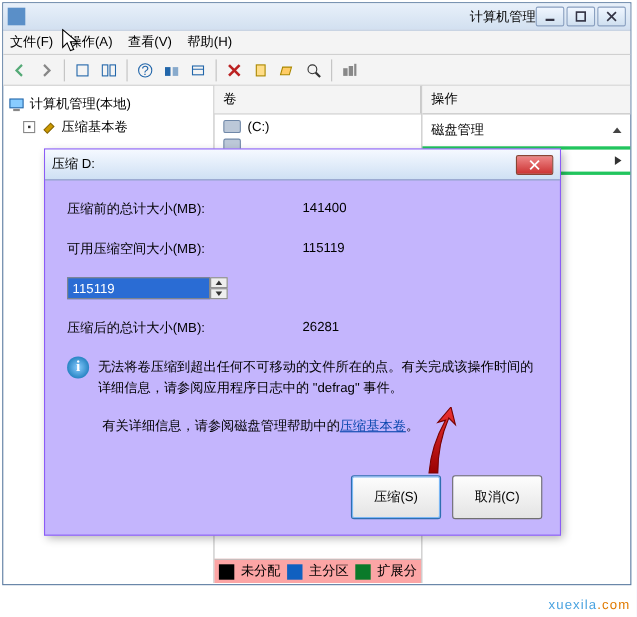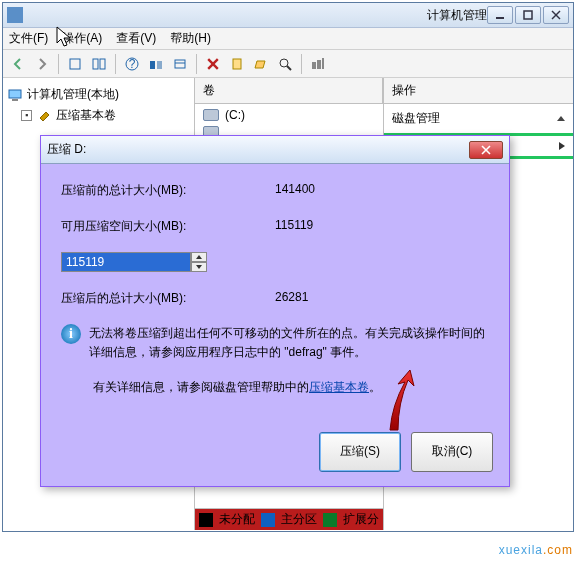--- a/index.html
+++ b/index.html
@@ -28,21 +28,21 @@
 .tree-item .tog { width:11px; height:11px; border:1px solid #888; display:flex; align-items:center; justify-content:center; font-size:9px; line-height:1; color:#333; background:#fff;}
 .tree-item .tic { width:16px; height:16px; display:inline-block; }
 .indent1 { padding-left: 14px; }
 
 .mid-pane { flex:1; display:flex; flex-direction:column; }
 .mid-header-row { display:flex; border-bottom:1px solid #c0c0c0; }
 .mid-col-h { padding:4px 8px; background:#f4f4f4; border-right:1px solid #c0c0c0; flex:1; }
 .vol-list { padding:2px 0; }
 .vol-row { display:flex; align-items:center; gap:6px; padding:2px 8px; }
 .vol-icon { width:16px; height:12px; background:#bcc8d8; border:1px solid #7088a8; border-radius:2px; display:inline-block;}
-.legend-bar { height:22px; border-top:1px solid #c0c0c0; display:flex; align-items:center; justify-content:center; gap:6px; background:#b91c1c; margin-top:auto;}
+.legend-bar { height:22px; border-top:1px solid #c0c0c0; display:flex; align-items:center; justify-content:center; gap:6px; background:#fca5a5; margin-top:auto;}
 .legend-sw { width:14px; height:14px; display:inline-block; }
 
 .right-pane { width: 190px; border-left:1px solid #c0c0c0; display:flex; flex-direction:column; }
 .right-h { padding:4px 8px; background:#f4f4f4; border-bottom:1px solid #c0c0c0; }
 .right-row { padding:6px 8px; display:flex; justify-content:space-between; border-bottom:3px solid #22c55e; align-items:center;}
 .tri { width:0; height:0; border-top:4px solid transparent; border-bottom:4px solid transparent; border-left:6px solid #333; }
 .chev-up { display:inline-block; width:0;height:0;border-left:4px solid transparent;border-right:4px solid transparent;border-bottom:5px solid #444;}
 
 
 .dialog { position:absolute; left:40px; top:135px; width:470px; background:#c4b5fd; border:1px solid #8b5cf6; box-shadow: 3px 3px 8px rgba(0,0,0,.3); }

